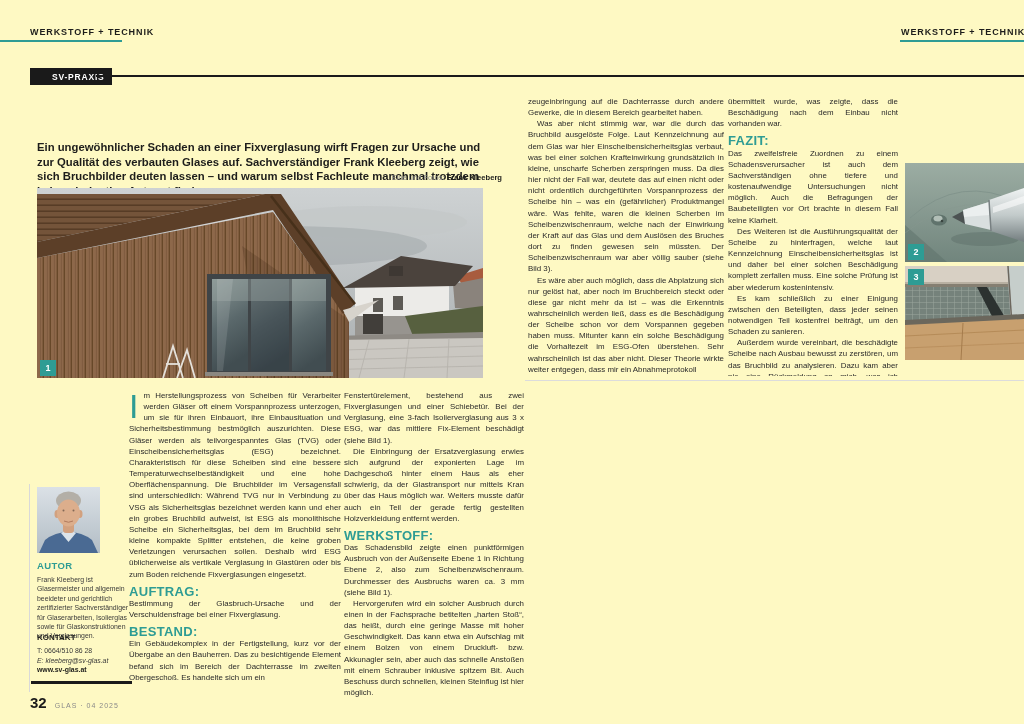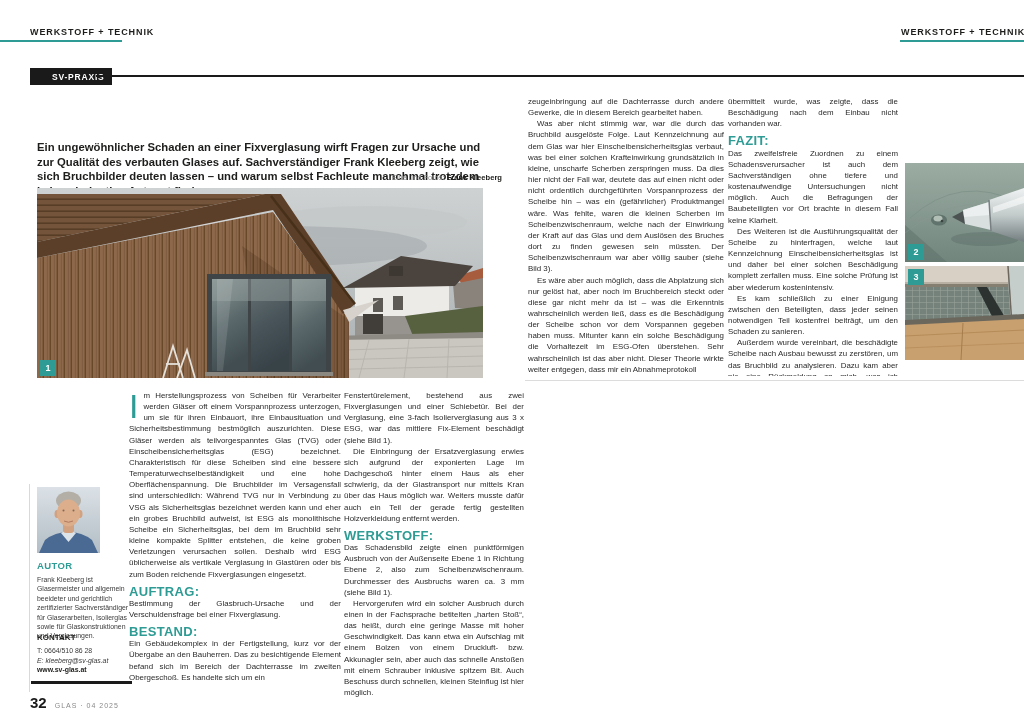--- a/index.html
+++ b/index.html
@@ -1,16 +1,16 @@
 <!DOCTYPE html>
 <html lang="de"><head>
 <meta charset="utf-8">
 <style>
   html,body{margin:0;padding:0;background:#e9e9e9;}
-  .spread{position:relative;width:1024px;height:724px;margin:0 auto;background:#ffffff;
+  .spread{position:relative;width:1024px;height:724px;margin:0 auto;background:#fef9c3;
           font-family:"Liberation Sans",sans-serif;overflow:hidden;color:#262626;}
 
   
   .hdr-text{position:absolute;font-size:9px;font-weight:bold;letter-spacing:.9px;color:#1d1d1b;white-space:nowrap;}
   .hdr-text.left{left:30px;top:27px;}
   .hdr-text.right{left:901px;top:27px;}
   .hdr-rule{position:absolute;height:2px;background:#2E9C94;top:40px;}
   .hdr-rule.left{left:0;width:122px;}
   .hdr-rule.right{left:900px;width:124px;}
 

